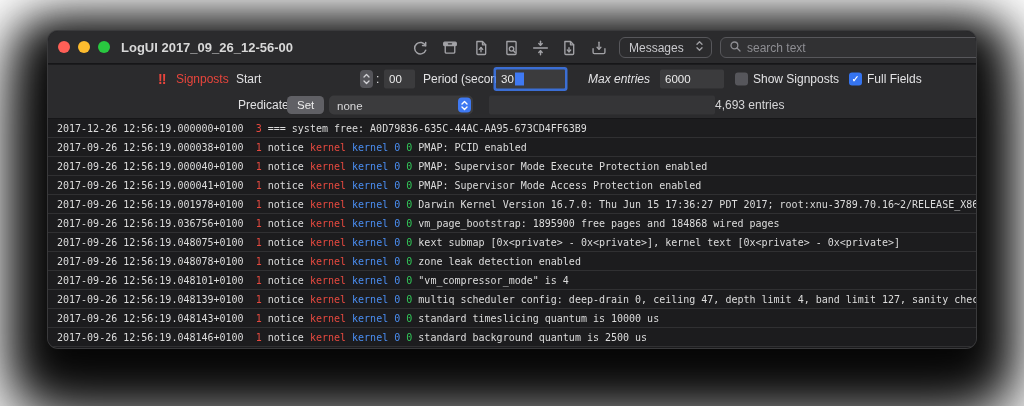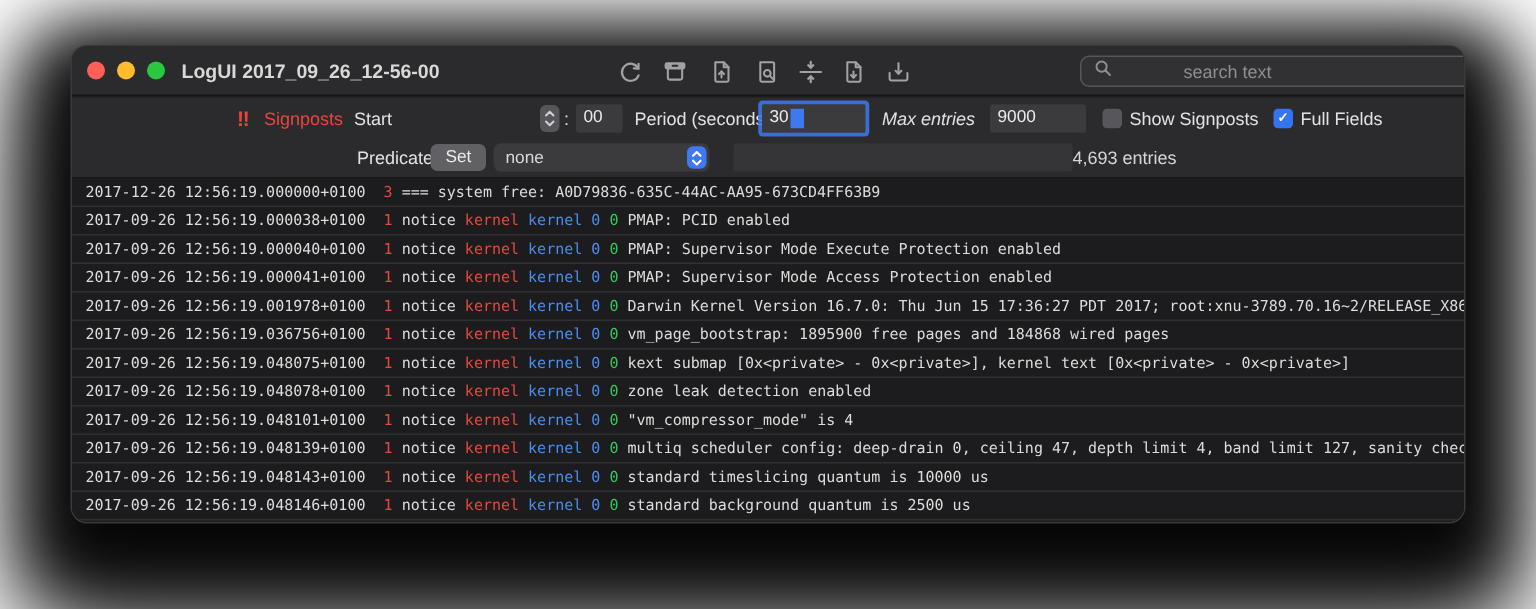--- a/index.html
+++ b/index.html
@@ -125,22 +125,29 @@
         </svg></span>
       </button>
       <button class="tbtn" style="left:542px;">
         <span><svg width="18" height="18" viewBox="0 0 17 17" fill="none" stroke="#a2a2a6" stroke-width="1.3" stroke-linecap="round" stroke-linejoin="round">
           <path d="M2.9 9.2 v3.4 a1.2 1.2 0 0 0 1.2 1.2 h8.8 a1.2 1.2 0 0 0 1.2-1.2 V9.2"></path>
           <line x1="8.5" y1="3" x2="8.5" y2="9.4"></line>
           <polyline points="6.7,7.7 8.5,9.6 10.3,7.7"></polyline>
         </svg></span>
       </button>
 
-
-      <div class="sfield" style="left:672px;width:292px;gap:42px;">
+      <div class="msel" style="left:571px;width:93px;">
+        <span class="lbl">Messages</span>
+        <span><svg width="11" height="14" viewBox="0 0 11 14" fill="none" stroke="#9d9da1" stroke-width="1.4" stroke-linecap="round" stroke-linejoin="round">
+          <polyline points="3,5.2 5.5,2.7 8,5.2"></polyline>
+          <polyline points="3,8.8 5.5,11.3 8,8.8"></polyline>
+        </svg></span>
+      </div>
+
+      <div class="sfield" style="left:672px;width:292px;">
         <span><svg width="13" height="13" viewBox="0 0 13 13" fill="none" stroke="#8e8e93" stroke-width="1.3" stroke-linecap="round">
           <circle cx="5.4" cy="5.4" r="3.4"></circle>
           <line x1="8" y1="8" x2="11" y2="11"></line>
         </svg></span>
         <span class="ph">search text</span>
       </div>
     </div>
 
     <div class="filterbar">
       <span class="abs warn" style="left:110px;">‼</span>
@@ -150,27 +157,27 @@
         <svg width="9" height="14" viewBox="0 0 9 14" fill="none" stroke="#d2d2d6" stroke-width="1.3" stroke-linecap="round" stroke-linejoin="round">
           <polyline points="2,5 4.5,2.5 7,5"></polyline>
           <polyline points="2,9 4.5,11.5 7,9"></polyline>
         </svg>
       </div>
       <span class="abs flabel" style="left:328px;">:</span>
       <div class="abs tfield" style="left:336px;width:31px;">
         <span>00</span>
       </div>
       <span class="abs flabel" style="left:375px;">Period (seconds)</span>
-      <div class="abs tfield focusring" style="left:460px;width:69px;">
+      <div class="abs tfield focusring" style="left:448px;width:69px;">
         <span>30</span>
         <span class="caret"></span>
       </div>
       <span class="abs flabel" style="left:540px;font-style:italic;">Max entries</span>
       <div class="abs tfield" style="left:612px;width:64px;">
-        <span>9000</span>
+        <span>6000</span>
       </div>
       <div class="abs checkbox" style="left:687px;"></div>
       <span class="abs flabel" style="left:705px;">Show Signposts</span>
       <div class="abs checkbox checked" style="left:801px;">✓</div>
       <span class="abs flabel" style="left:819px;">Full Fields</span>
     </div>
 
     <div class="predbar">
       <span class="abs flabel" style="left:190px;text-align:center;">Predicate</span>
       <button class="abs setbtn" style="left:239px;">Set</button>

